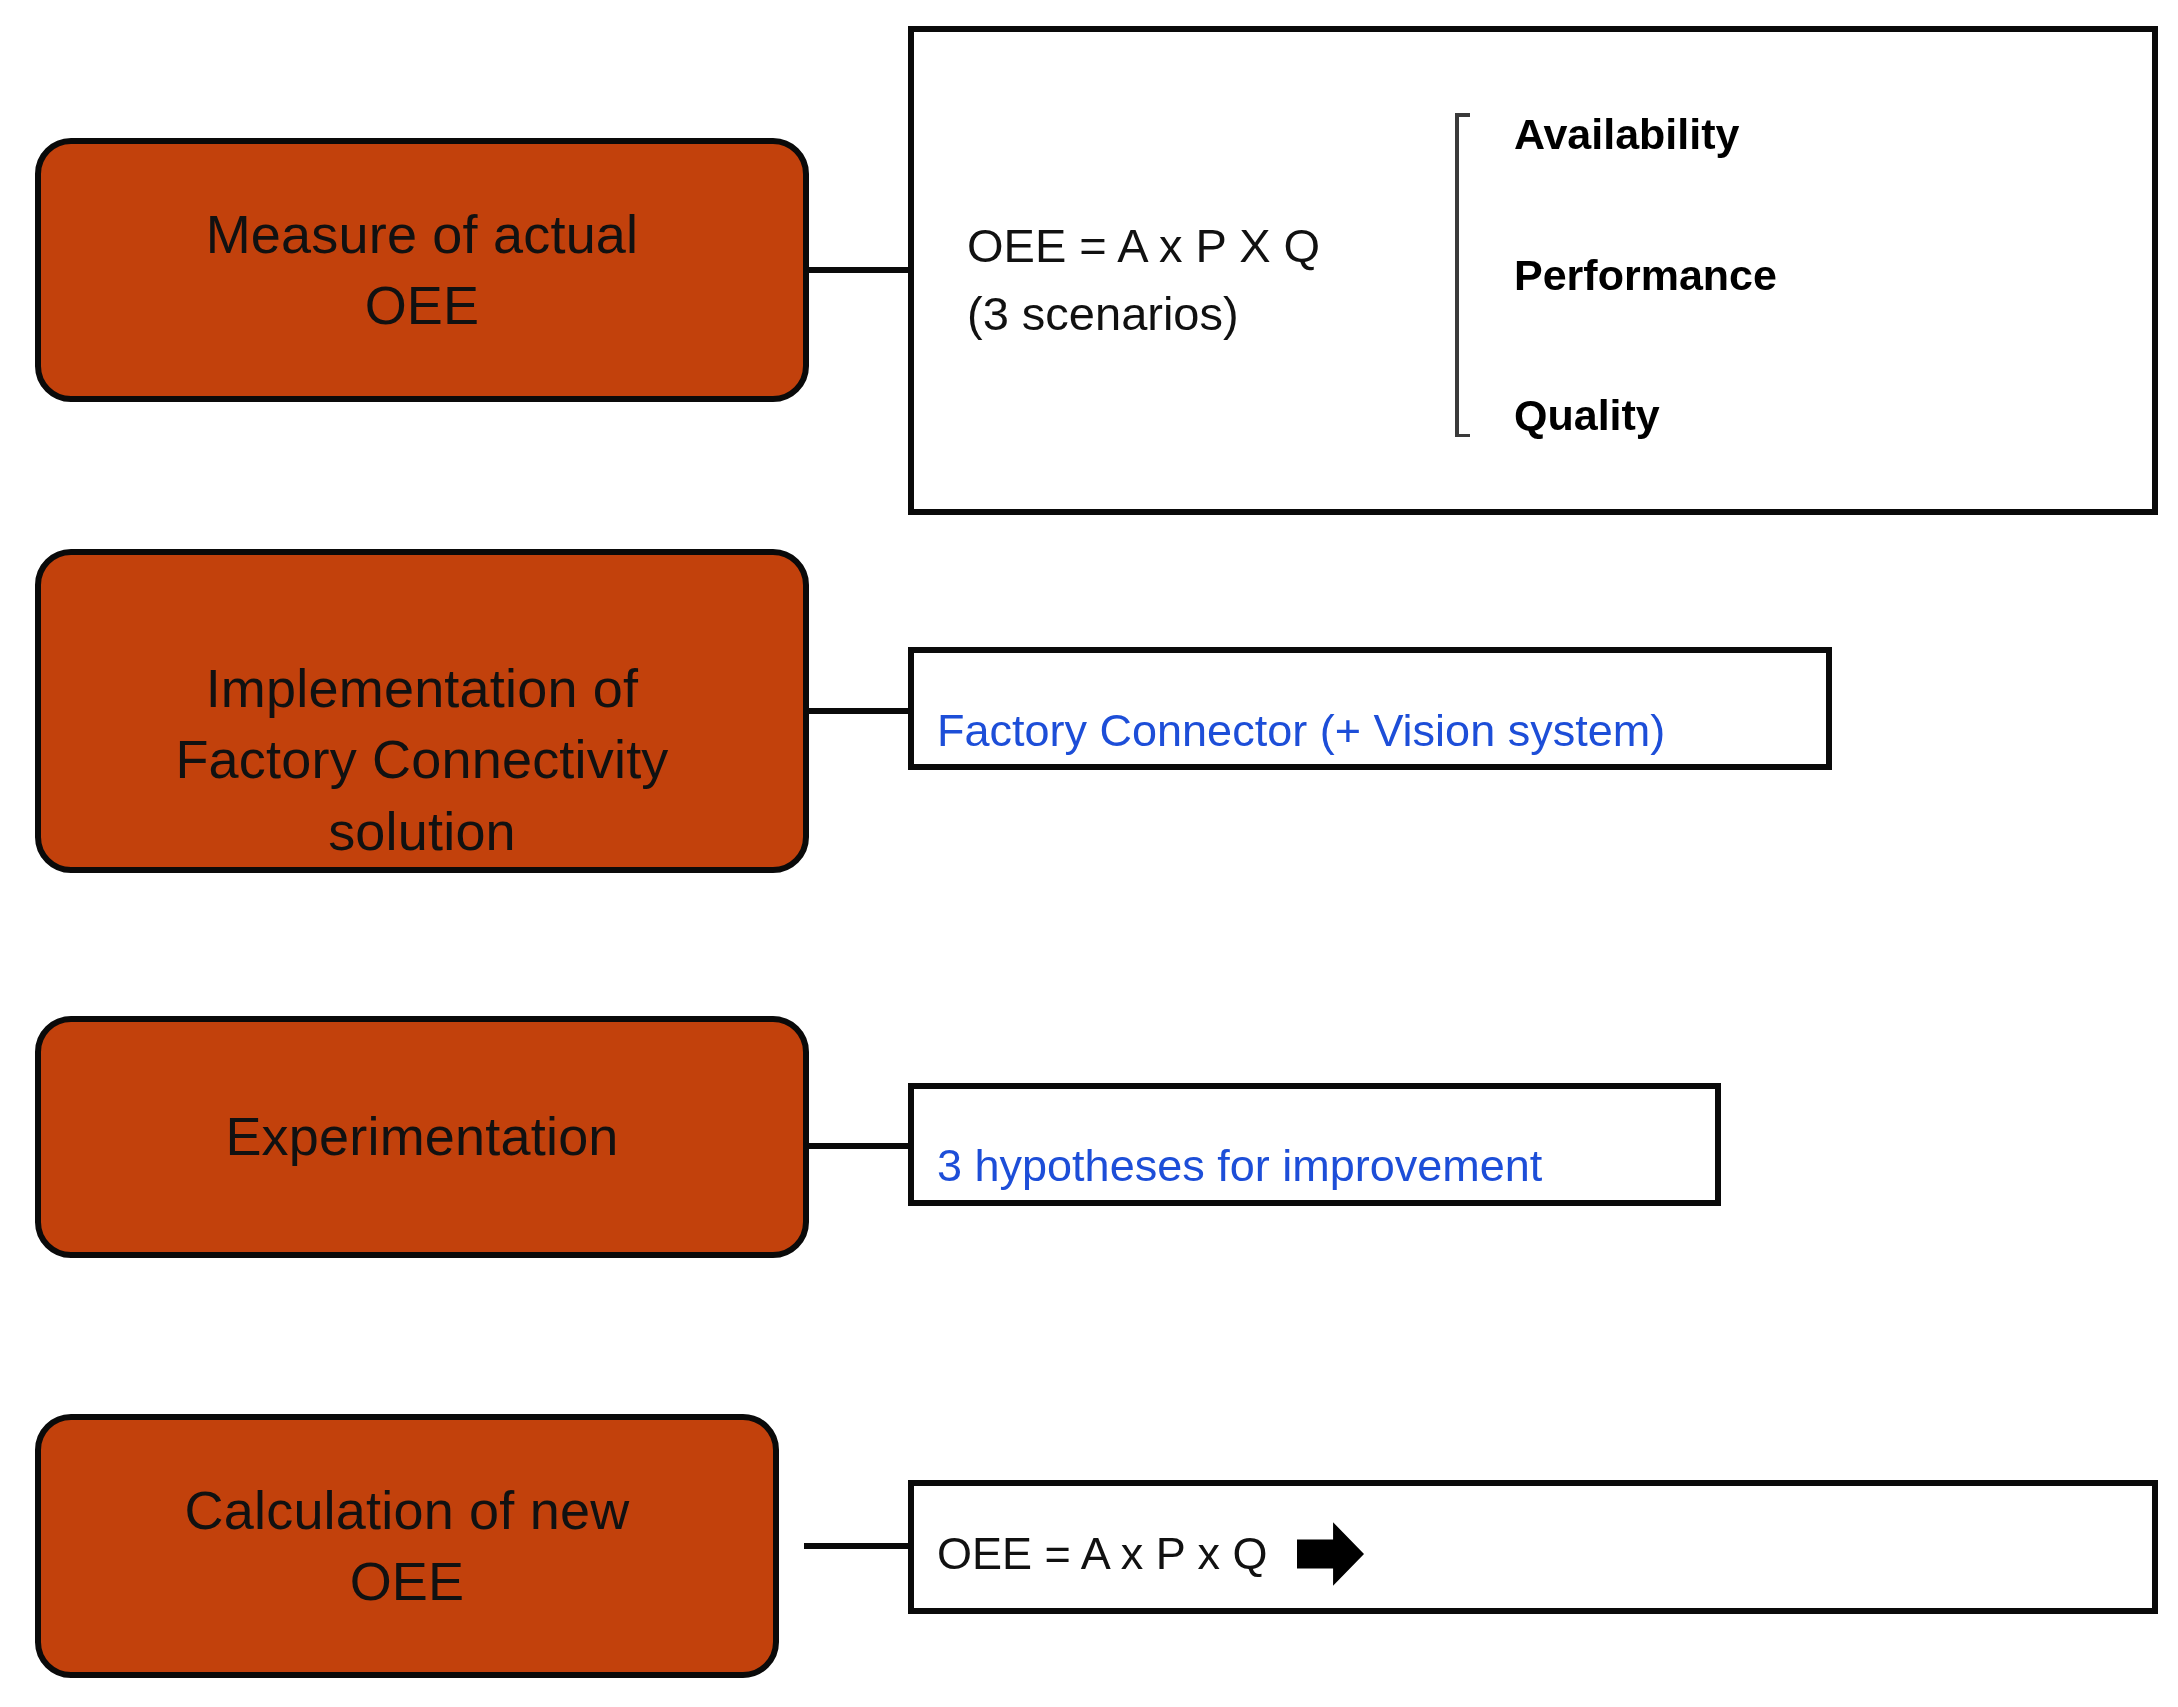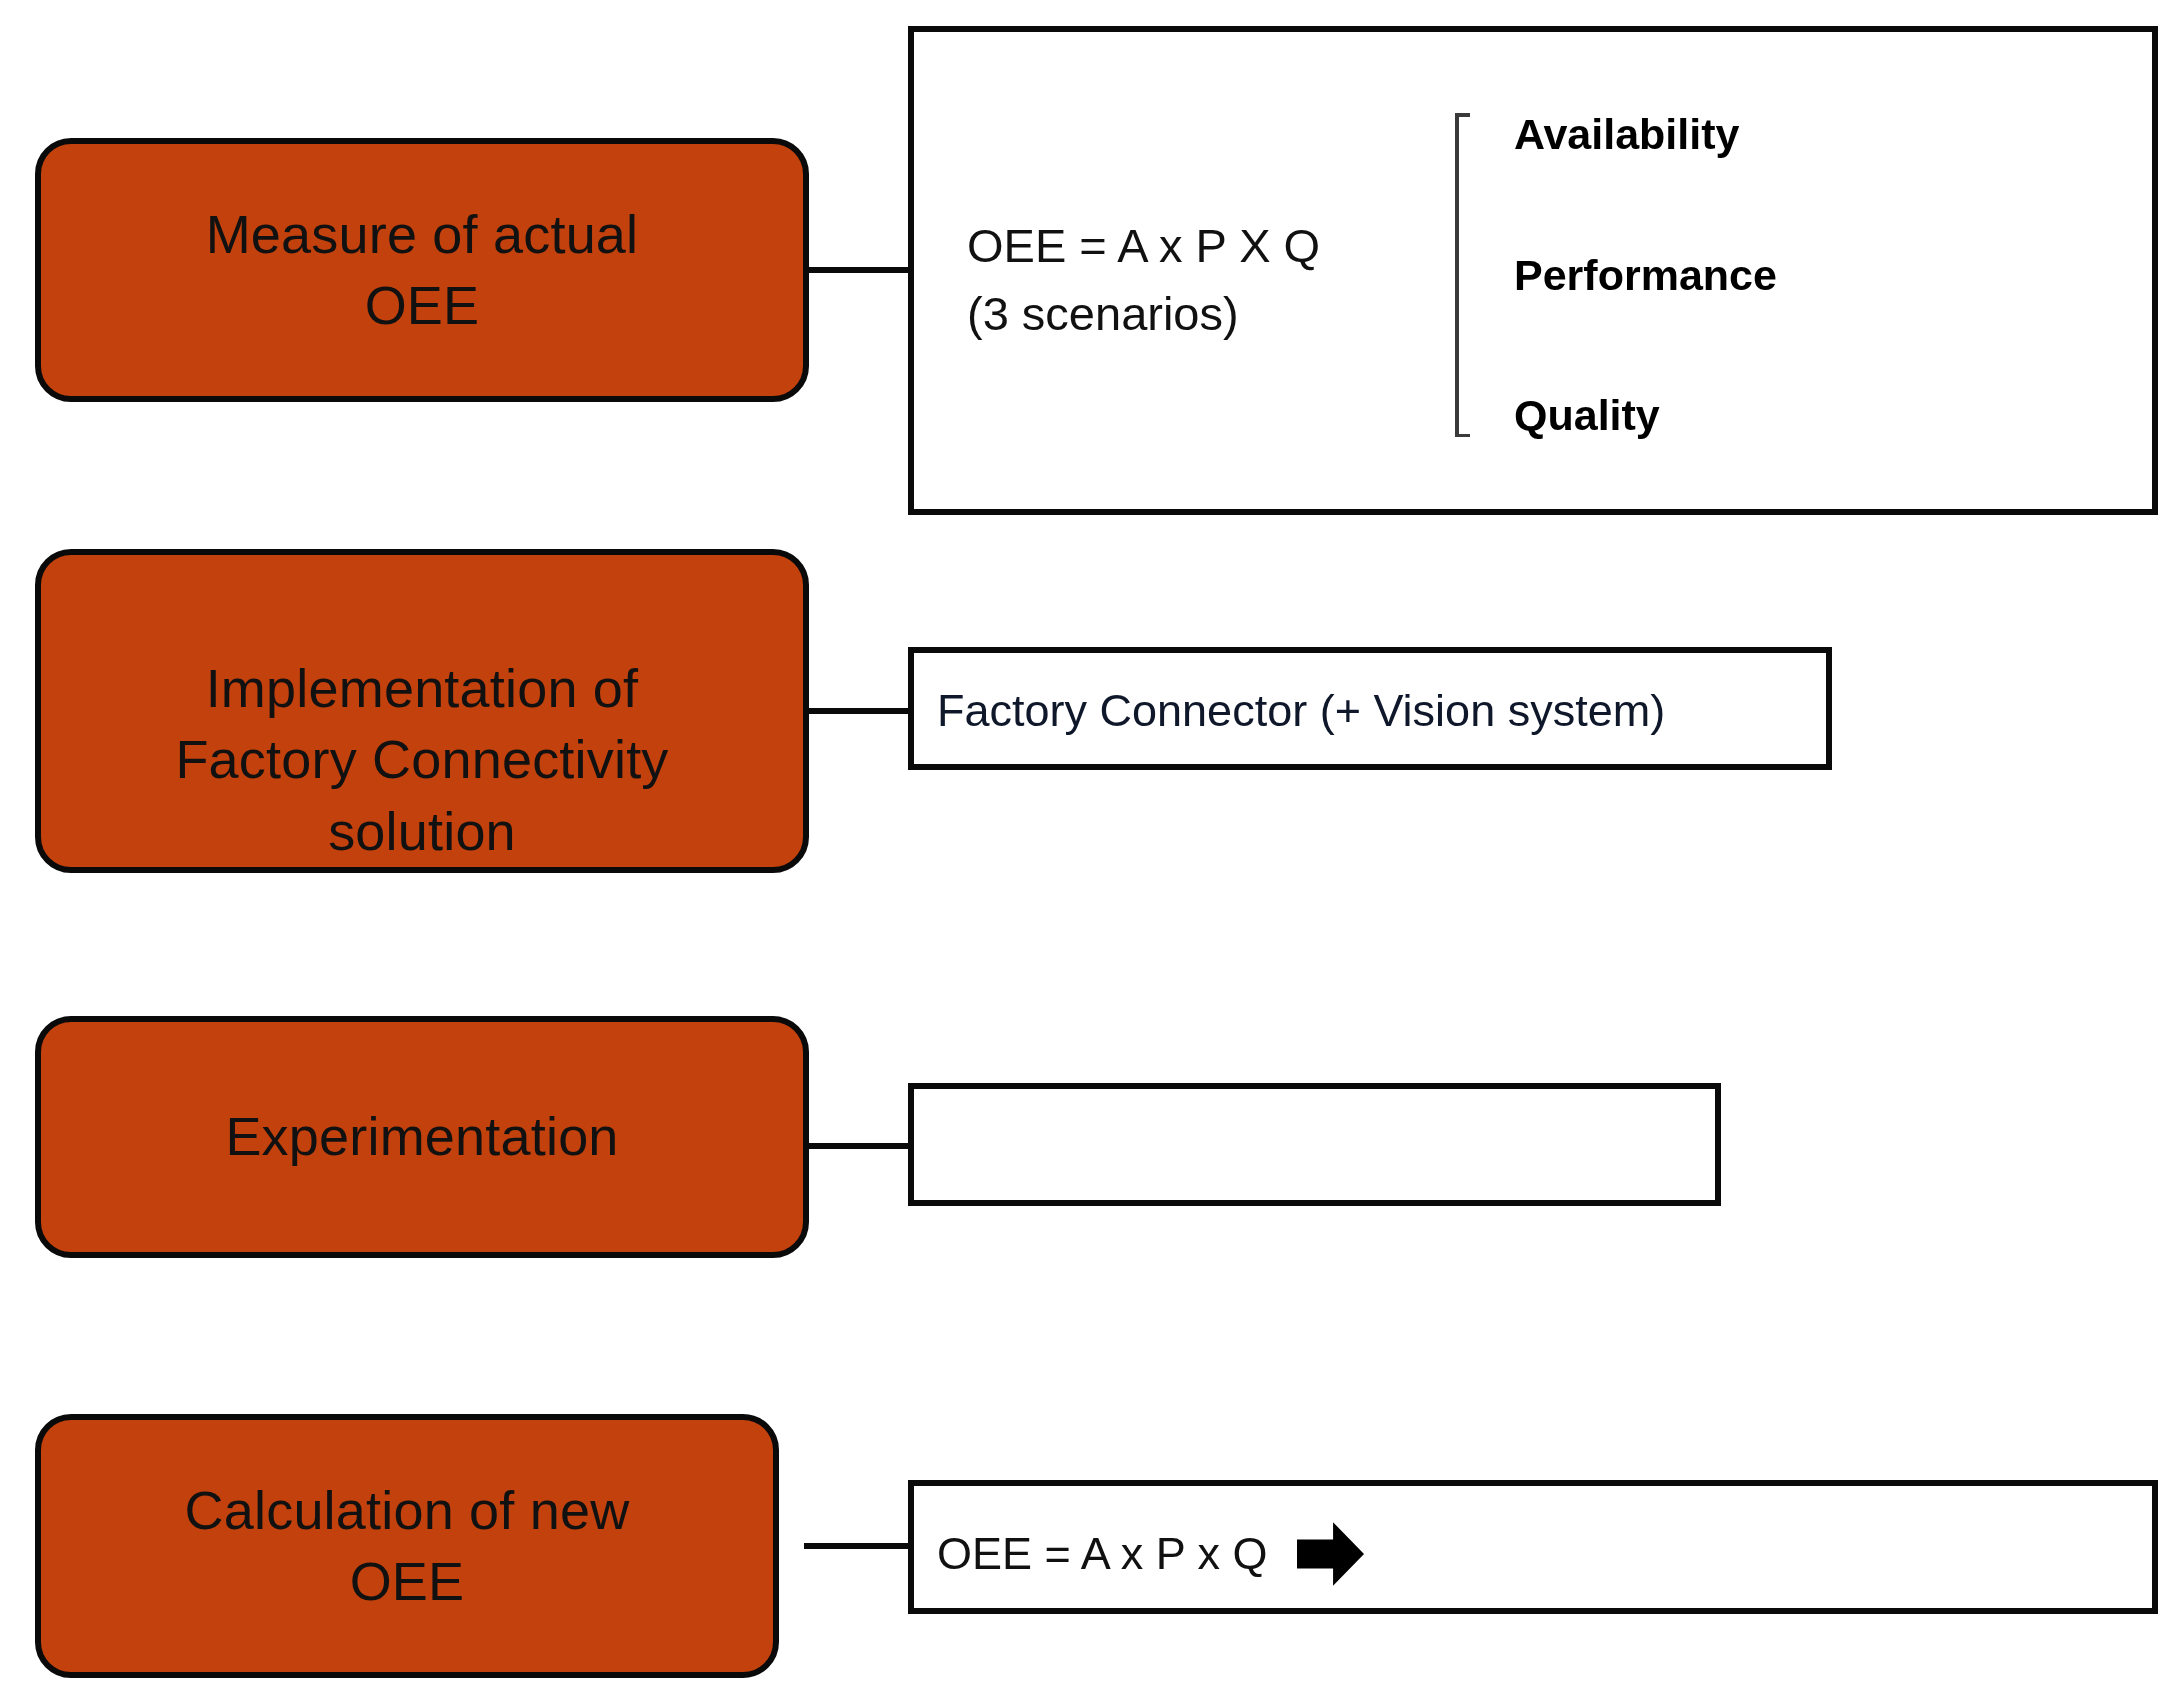--- a/index.html
+++ b/index.html
@@ -102,22 +102,23 @@
     font-weight: bold;
     color: #000000;
     line-height: 1;
   }
 
   
   .box-text {
     position: absolute;
     font-size: 45px;
     line-height: 1.2;
-    color: #0f172a;
+    color: #1d4ed8;
     white-space: nowrap;
+    margin-top: 20px;
   }
 
   .arrow-row {
     position: absolute;
     display: flex;
     align-items: center;
     font-size: 45px;
     line-height: 1.2;
     color: #111111;
     white-space: nowrap;
@@ -173,20 +174,21 @@
   <div class="box-text" style="left:937px; top:684px;">Factory Connector (+ Vision system)</div>
 
   <div class="round-box" style="left:35px; top:1016px; width:774px; height:242px;">
     <div class="label" style="white-space:pre-line;">Experimentation</div>
   </div>
 
   <div class="connector" style="left:804px; top:1143px; width:107px;"></div>
 
   <div class="rect-box" style="left:908px; top:1083px; width:813px; height:123px;"></div>
 
+  <div class="box-text" style="left:937px; top:1119px;">3 hypotheses for improvement</div>
 
   <div class="round-box" style="left:35px; top:1414px; width:744px; height:264px;">
     <div class="label" style="white-space:pre-line;">Calculation of new
 OEE</div>
   </div>
 
   <div class="connector" style="left:804px; top:1543px; width:107px;"></div>
 
   <div class="rect-box" style="left:908px; top:1480px; width:1250px; height:134px;"></div>
 

